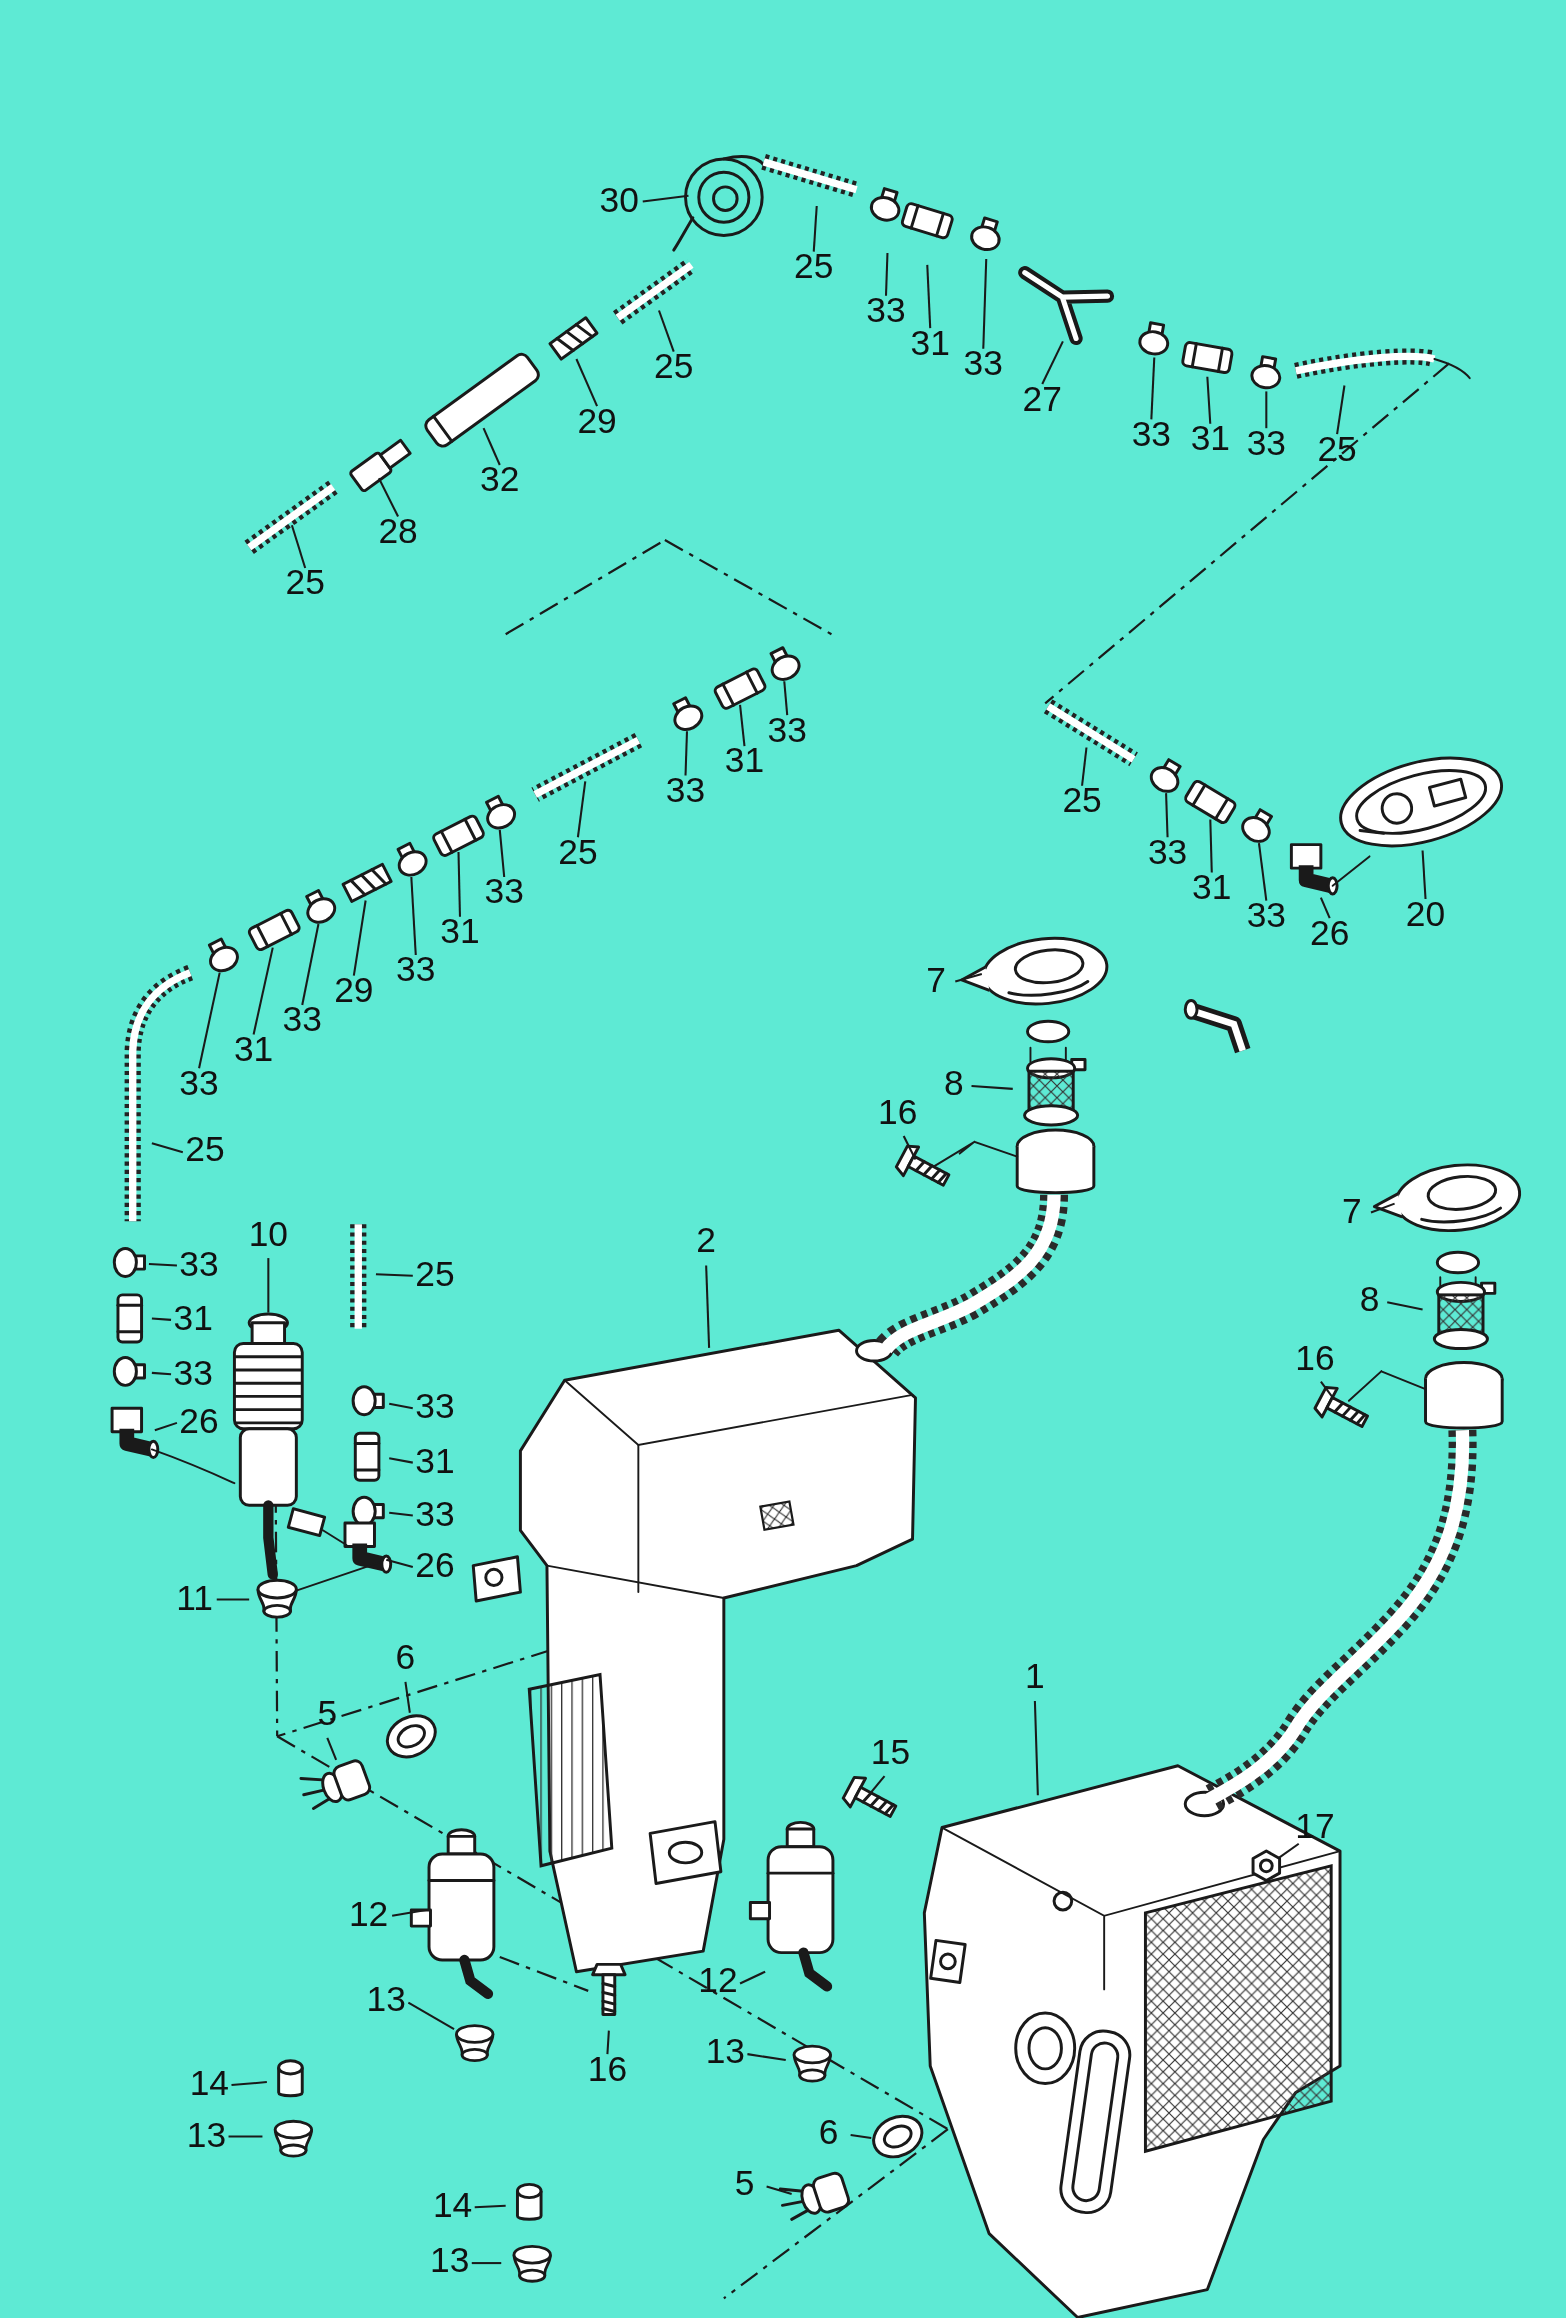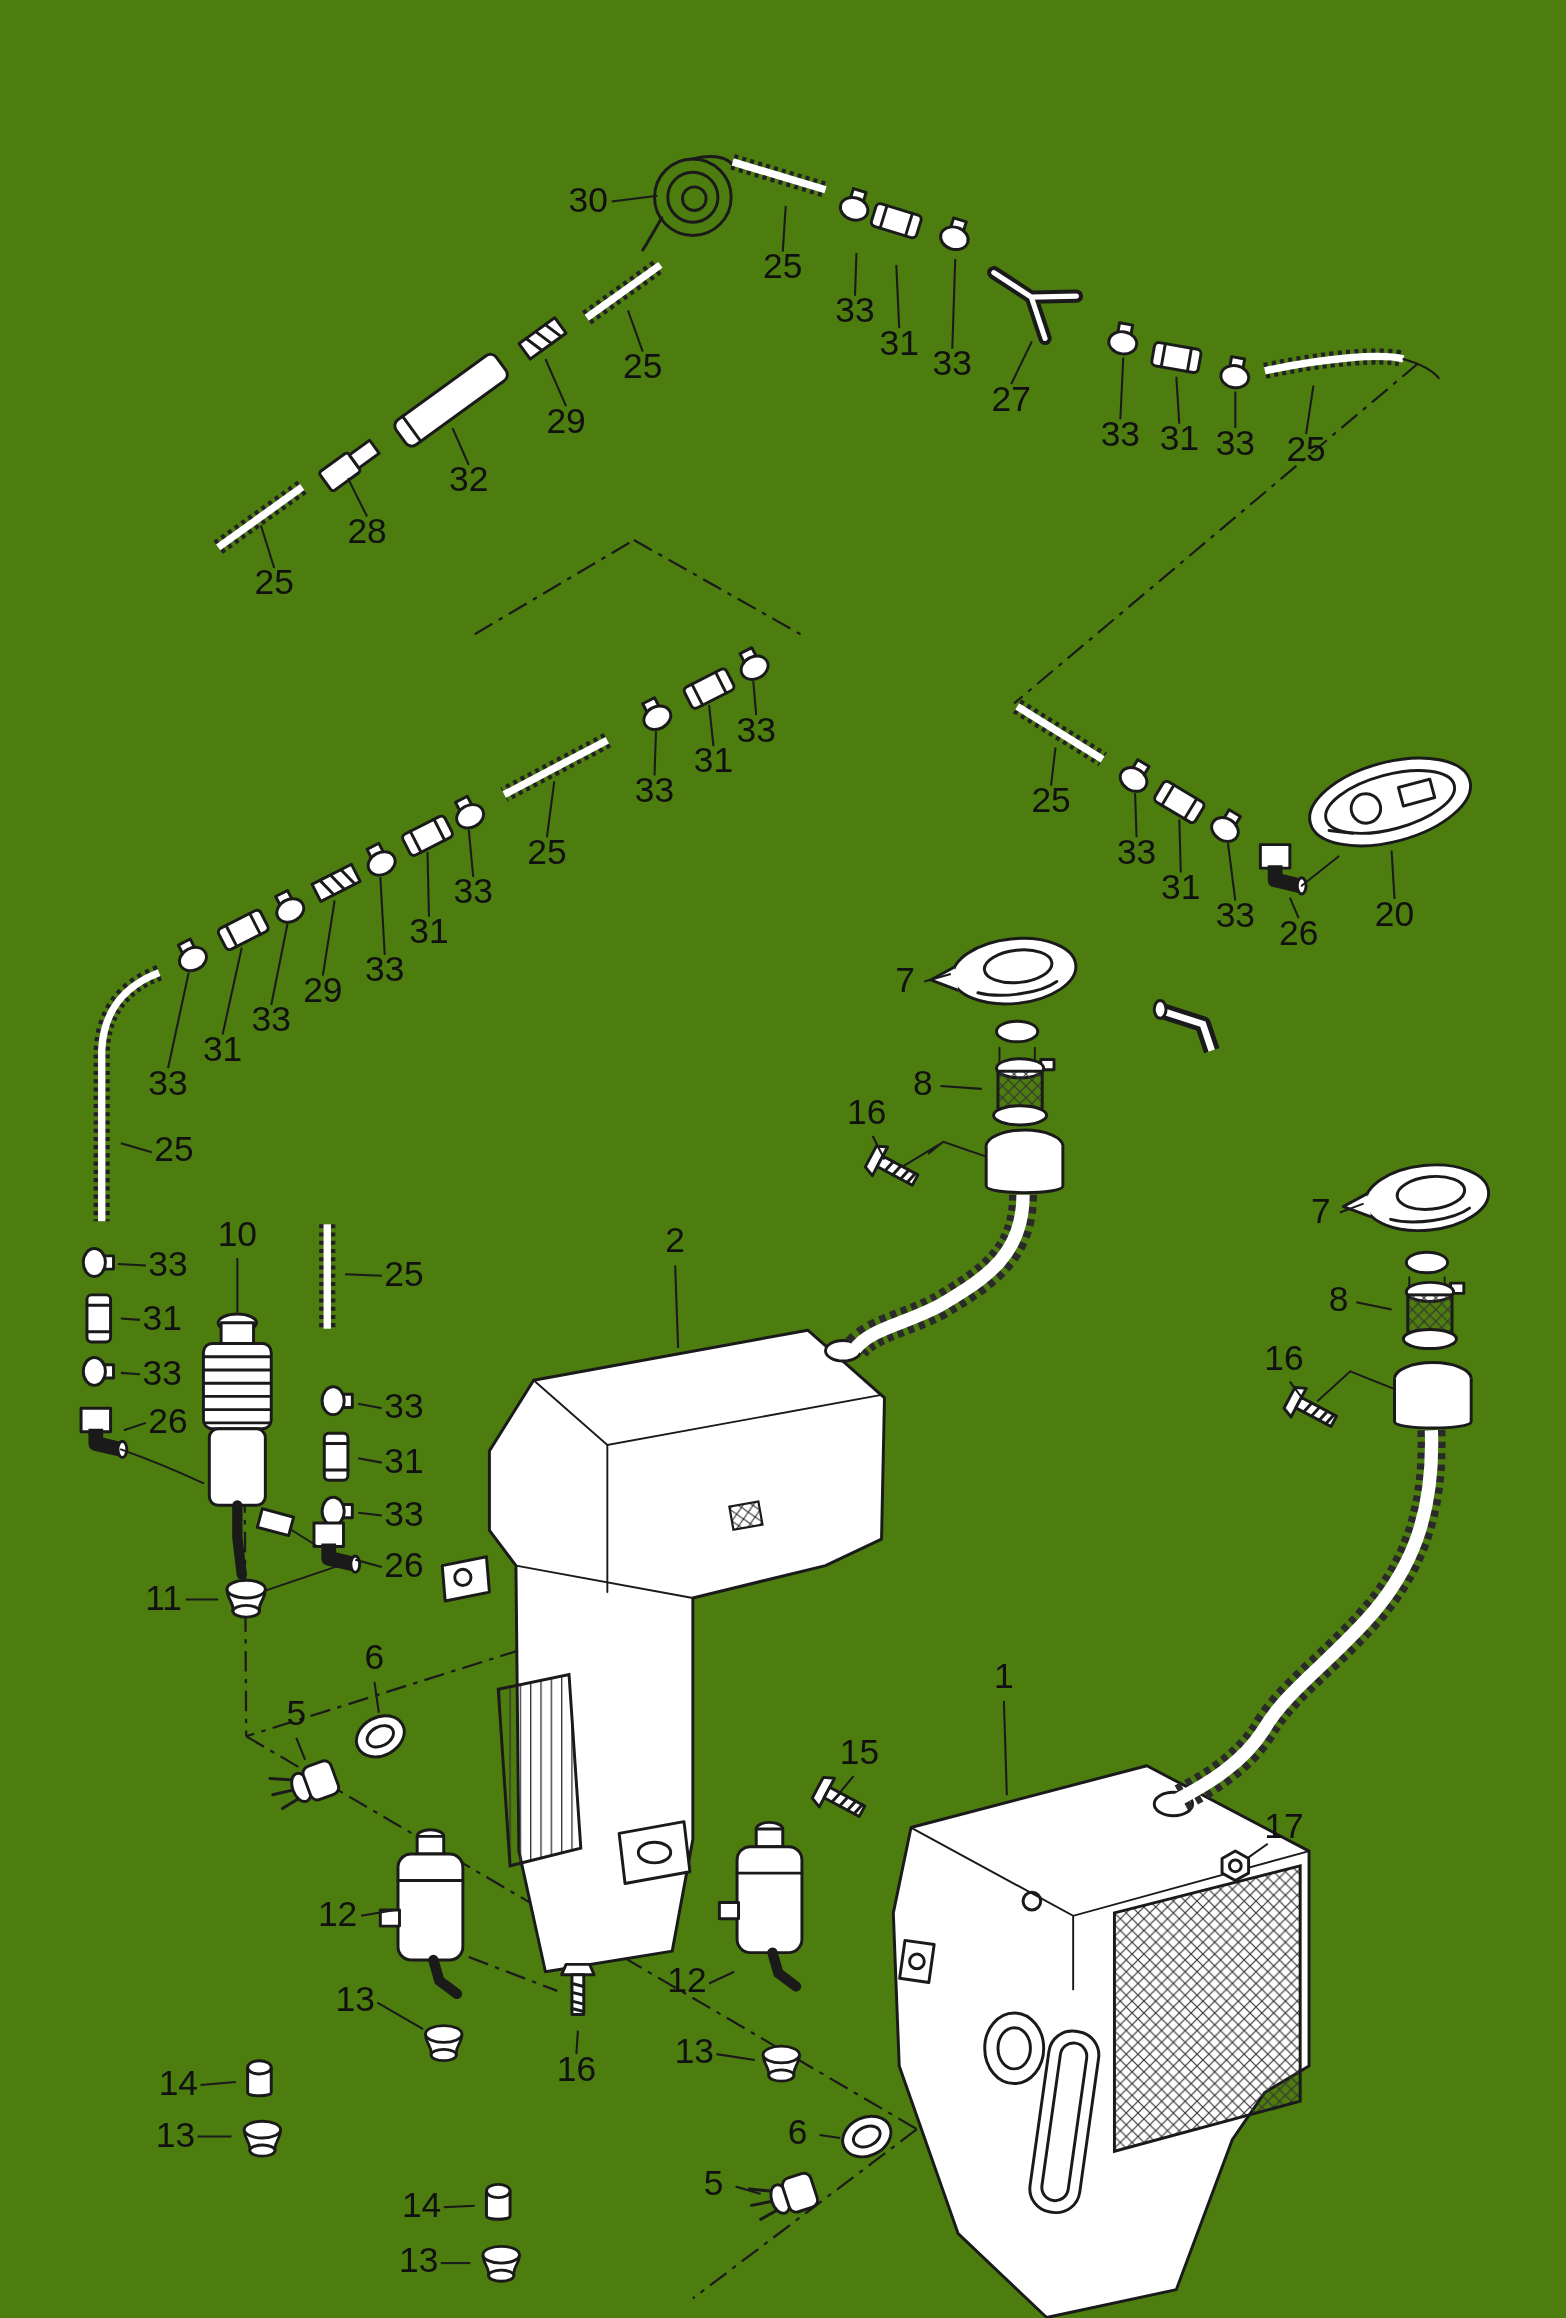--- a/index.html
+++ b/index.html
@@ -1,19 +1,19 @@
 <!DOCTYPE html>
 <html style="font-size:14px"><head>
 <meta charset="utf-8">
 <style>
   * { margin:0; padding:0; box-sizing:border-box; }
   html,body { background:#ffffff; }
   .page {
-    width:1567px; height:2319px; background:#4d7c0f; position:relative;
-    font-family:"Liberation Sans", sans-serif; overflow:hidden;
+    width:1567px; height:2319px; background:#5eead4; position:relative;
+    font-family:"Liberation Sans", sans-serif; overflow:hidden;padding-left:31px;
   }
   svg { display:block; }
   .ink   { stroke:#1a1a1a; fill:none; stroke-width:2; stroke-linejoin:round; stroke-linecap:round; }
   .fillw { fill:#ffffff; stroke:#1a1a1a; stroke-width:2; stroke-linejoin:round; }
   .thin  { stroke:#1a1a1a; stroke-width:1.3; fill:none; stroke-linecap:round; }
   .hose      { stroke:#222222; stroke-width:11; stroke-dasharray:2.8 2.8; fill:none; }
   .hose-core { stroke:#ffffff; stroke-width:5;  fill:none; }
   .bellows      { stroke:#2a2a2a; stroke-width:19; stroke-dasharray:4.2 3.4; fill:none; }
   .bellows-core { stroke:#ffffff; stroke-width:9;  fill:none; }
   .dash { stroke:#1a1a1a; stroke-width:1.5; stroke-dasharray:14 5 3 5; fill:none; }

